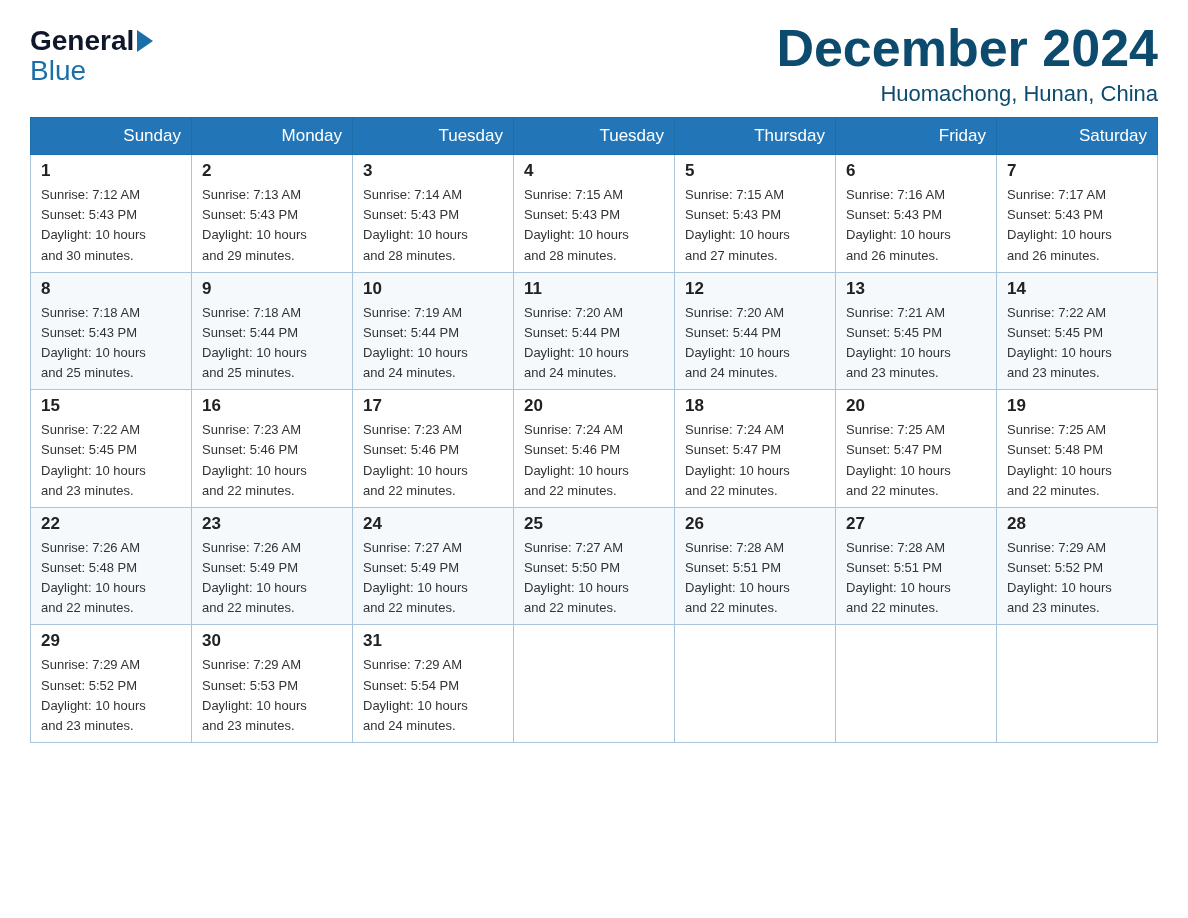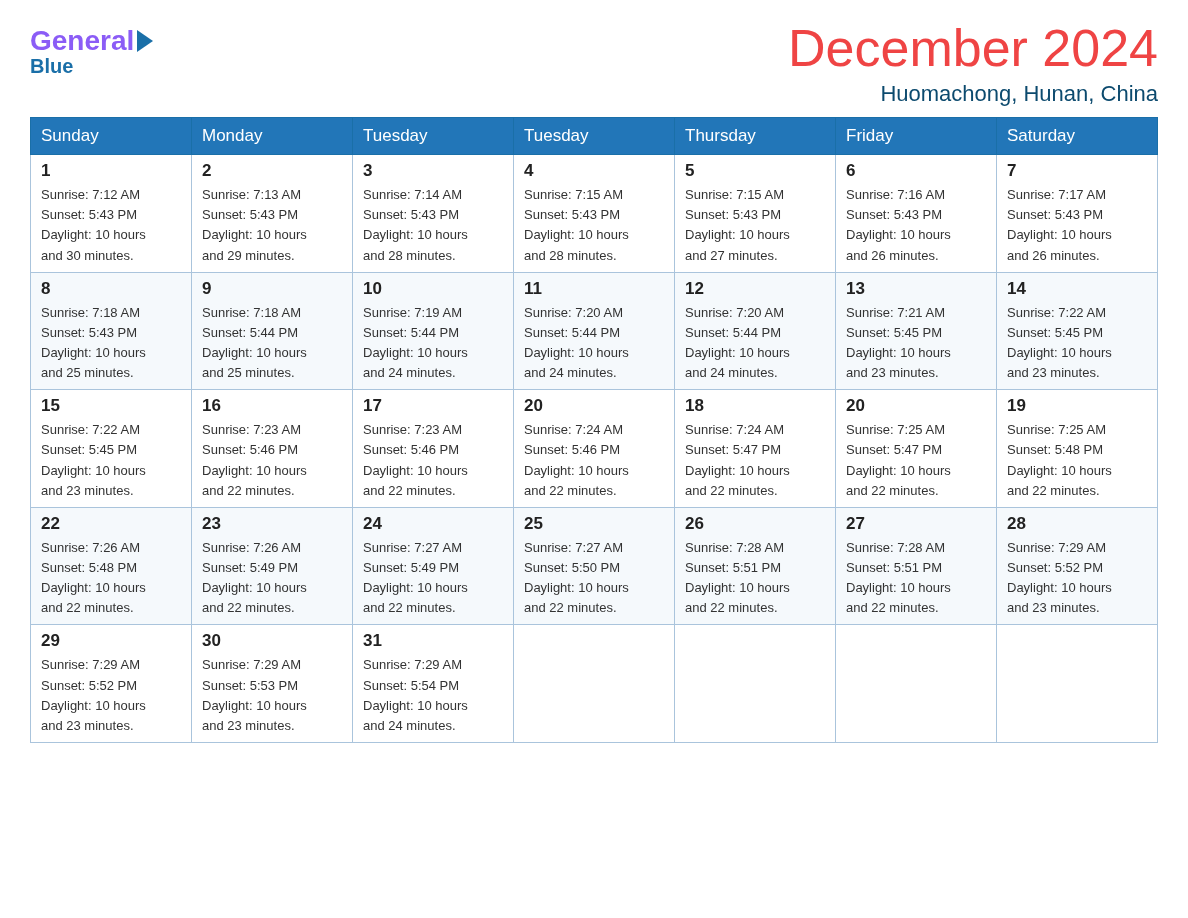--- a/index.html
+++ b/index.html
@@ -14,38 +14,38 @@
       display: flex;
       justify-content: space-between;
       align-items: flex-start;
       margin-bottom: 10px;
     }
     .title-block {
       text-align: right;
     }
     .month-title {
       font-size: 52px;
-      font-weight: normal;
-      color: #ef4444;
+      font-weight: bold;
+      color: #0c4a6e;
       line-height: 1.1;
     }
     .location-title {
       font-size: 22px;
       color: #0c4a6e;
       margin-top: 4px;
     }
     .calendar-table {
       width: 100%;
       border-collapse: collapse;
       margin-top: 10px;
     }
     .calendar-table th {
       background-color: #2276b8;
       color: #fff;
-      text-align: left;
+      text-align: right;
       padding: 8px 10px;
       font-size: 17px;
       font-weight: normal;
       border: 1px solid #1a6fa8;
     }
     .calendar-table td {
       border: 1px solid #aac4dc;
       padding: 6px 10px;
       vertical-align: top;
       width: calc(100% / 7);
@@ -80,32 +80,32 @@
       display: inline-block;
       width: 0;
       height: 0;
       border-top: 11px solid transparent;
       border-bottom: 11px solid transparent;
       border-left: 16px solid #1a6fa8;
       margin-left: 3px;
     }
     .logo-row2 {
       color: #1a6fa8;
-      font-size: 20px;
-      font-weight: bold;
+      font-size: 28px;
+      font-weight: normal;
       margin-top: -2px;
     }
   </style>
 </head>
 <body>
 
 <div class="header-row">
   <div class="logo-wrapper">
     <div class="logo-row1">
-      <span style="font-size:28px;font-weight:bold;color:#8b5cf6;text-align:center;">General</span>
+      <span style="font-size:28px;font-weight:bold;color:#0f172a;text-align:center;">General</span>
       <span class="logo-triangle-right"></span>
     </div>
     <div class="logo-row2">Blue</div>
   </div>
   <div class="title-block">
     <div class="month-title">December 2024</div>
     <div class="location-title">Huomachong, Hunan, China</div>
   </div>
 </div>
 

